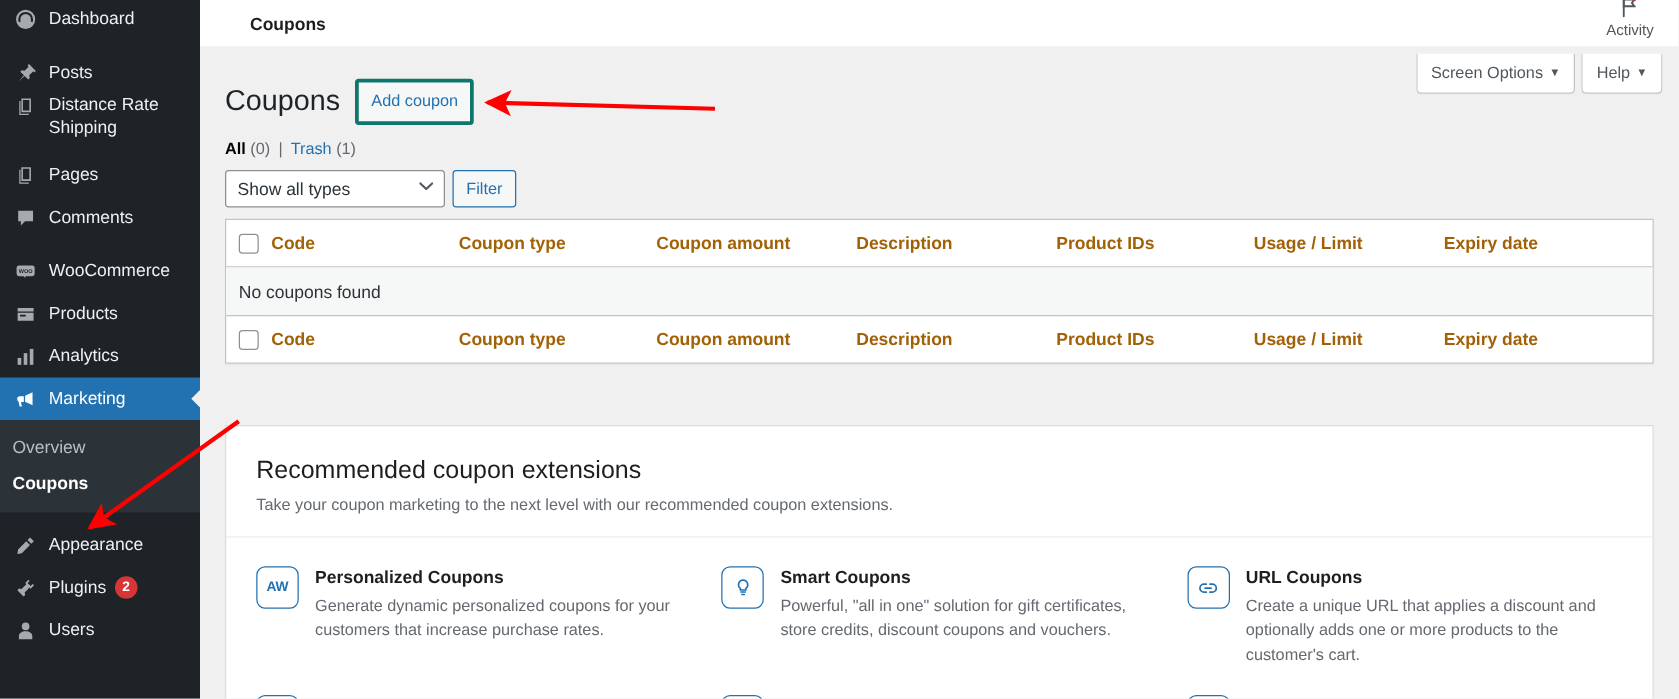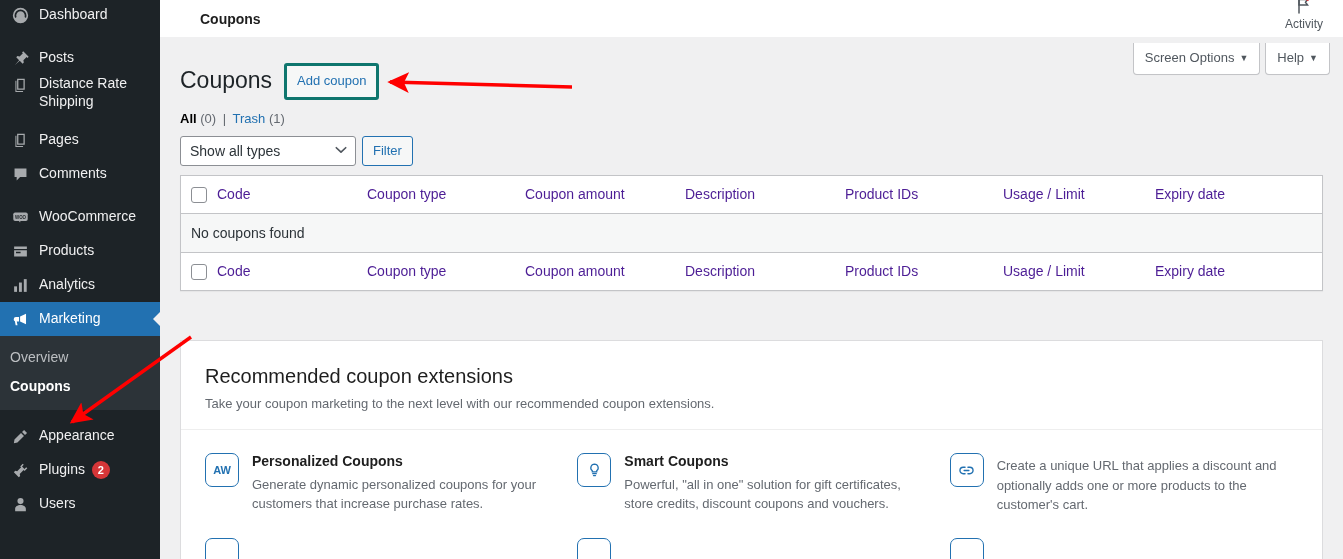--- a/index.html
+++ b/index.html
@@ -198,22 +198,22 @@
     border-spacing: 0;
     margin-top: 9px;
     background: #fff;
     border: 1px solid #c3c4c7;
     border-radius: 0;
     font-size: 14px;
     box-shadow: 0 1px 1px rgba(0,0,0,.04);
   }
   table.wp-list th {
     text-align: left;
-    font-weight: 400;
-    color: #4c1d95;
+    font-weight: 700;
+    color: #a16207;
     padding: 10px 0 10px 0;
     height: 36px;
     vertical-align: middle;
   }
   table.wp-list thead th { border-bottom: 1px solid #c3c4c7; }
   table.wp-list tfoot th { border-top: 1px solid #c3c4c7; }
   td.norows {
     padding: 11px 0 11px 10px;
     color: #2c3338;
     background: #f6f7f7;
@@ -539,20 +539,21 @@
 
           <div class="card">
             <span class="card-icon">
               <svg viewBox="0 0 20 20" fill="none" stroke="#2271b1" stroke-width="1.6" stroke-linecap="round">
                 <path d="M8.3 6.2H6.1a3.8 3.8 0 000 7.6h2.2"></path>
                 <path d="M11.7 6.2h2.2a3.8 3.8 0 010 7.6h-2.2"></path>
                 <path d="M7.2 10h5.6"></path>
               </svg>
             </span>
             <div class="card-body">
+              <h3>URL Coupons</h3>
               <p>Create a unique URL that applies a discount and optionally adds one or more products to the customer's cart.</p>
             </div>
           </div>
 
           <div class="card" style="margin-top:-6px;">
             <span class="card-icon"></span>
           </div>
           <div class="card" style="margin-top:-6px;">
             <span class="card-icon"></span>
           </div>

